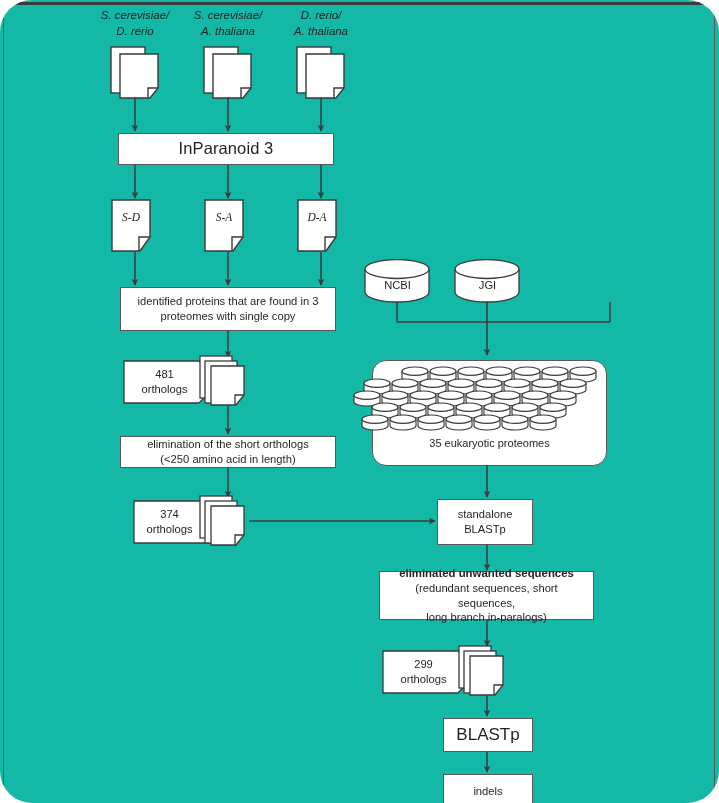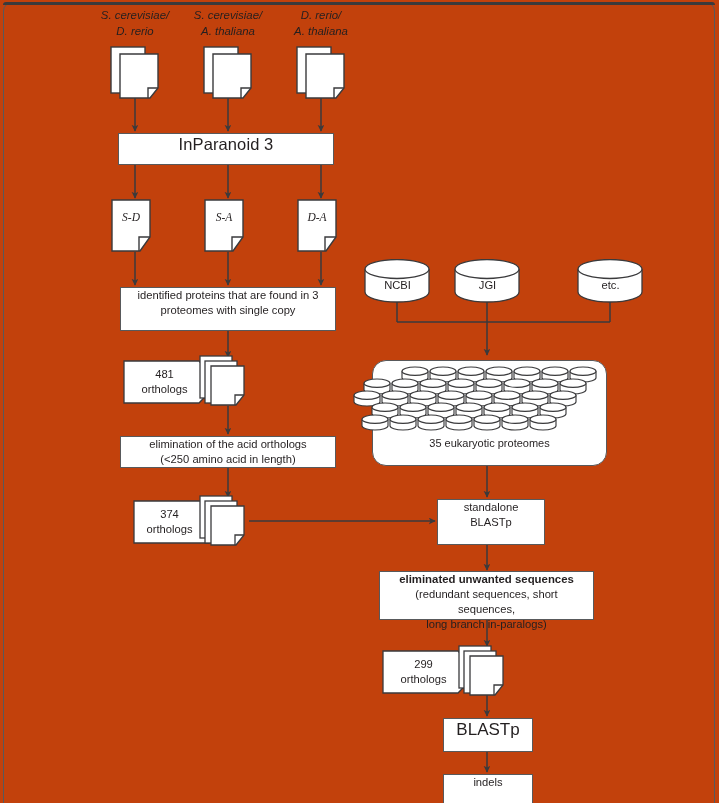--- a/index.html
+++ b/index.html
@@ -5,21 +5,22 @@
   html,body{margin:0;padding:0;background:#ffffff;}
   body{
     font-family:"Liberation Sans", sans-serif;
     color:#231f20;
   }
   #figure{
     position:relative;
     width:719px;
     height:803px;
     overflow:hidden;
-    background:#c2410c;
+    background:#14b8a6;
+    border-radius:32px;
   }
   #figure-frame{
     position:absolute;
     left:3px; top:2px;
     width:712px; height:820px;
     border:1.4px solid #58595b;
     border-radius:9px;
     box-sizing:border-box;
     pointer-events:none;
   }
@@ -37,21 +38,21 @@
     pointer-events:none;
   }
 
   
   .node{ position:absolute; box-sizing:border-box; }
 
   .rectbox{
     border:1.3px solid #58595b;
     background:#fff;
     display:flex;
-    align-items:flex-start;
+    align-items:center;
     justify-content:center;
     text-align:center;
     line-height:1.32;
   }
   .rectbox .lines{ padding:0 6px; }
 
   .inparanoid{ font-size:16.5px; letter-spacing:.1px; }
   .seqfire{ font-size:17px; }
   .smallbox{ font-size:11.2px; }
   .indels{ font-size:11.2px; }
@@ -253,21 +254,21 @@
     <svg width="62" height="55" viewBox="0 0 62 55">
       <rect x="1" y="1" width="32" height="42" fill="#fff" stroke="#3a3a3c" stroke-width="1.3"></rect>
       <rect x="6" y="6" width="32" height="42" fill="#fff" stroke="#3a3a3c" stroke-width="1.3"></rect>
       <path d="M12,11 L45,11 L45,40 L37,50 L12,50 Z" fill="#fff" stroke="#3a3a3c" stroke-width="1.3"></path>
       <path d="M45,40 L36,40 L36,50" fill="none" stroke="#3a3a3c" stroke-width="1.3"></path>
     </svg>
   </div>
 
   <div class="node rectbox smallbox" style="left:120px; top:436px; width:216px; height:32px;">
     <span class="lines">
-      <span>elimination of the acid orthologs</span><br>
+      <span>elimination of the short orthologs</span><br>
       <span>(&lt;250 amino acid in length)</span>
     </span>
   </div>
 
   <div class="banner" style="left:123px; top:500px; width:97px; height:44px;padding-left:10px;">
     <svg width="97" height="44" viewBox="0 0 97 44">
       <path d="M1,1 L76,1 L96,22 L76,43 L1,43 Z" fill="#fff" stroke="#3a3a3c" stroke-width="1.3"></path>
     </svg>
     <div class="btext">
       <span>374</span>
@@ -290,27 +291,20 @@
     </svg>
     <div class="dbtext">NCBI</div>
   </div>
   <div class="db" style="left:454px; top:259px; width:67px; height:44px;">
     <svg width="67" height="44" viewBox="0 0 67 44">
       <path d="M1,10 L1,33 A32,10 0 0 0 65,33 L65,10" fill="#fff" stroke="#3a3a3c" stroke-width="1.3"></path>
       <ellipse cx="33" cy="10" rx="32" ry="9.5" fill="#fff" stroke="#3a3a3c" stroke-width="1.3"></ellipse>
     </svg>
     <div class="dbtext">JGI</div>
   </div>
-  <div class="db" style="left:577px; top:259px; width:67px; height:44px;">
-    <svg width="67" height="44" viewBox="0 0 67 44">
-      <path d="M1,10 L1,33 A32,10 0 0 0 65,33 L65,10" fill="#fff" stroke="#3a3a3c" stroke-width="1.3"></path>
-      <ellipse cx="33" cy="10" rx="32" ry="9.5" fill="#fff" stroke="#3a3a3c" stroke-width="1.3"></ellipse>
-    </svg>
-    <div class="dbtext">etc.</div>
-  </div>
 
   <div class="panel" style="left:372px; top:360px; width:235px; height:106px;">
     <div class="cylfield" id="cylfield">
       <svg id="cylsvg" width="233" height="70" viewBox="0 0 233 70">
           <g>
             <path d="M29,10.2 L29,16.8 A13,4.2 0 0 0 55,16.8 L55,10.2" fill="#fff" stroke="#3a3a3c" stroke-width="1.15"></path>
             <ellipse cx="42" cy="10.2" rx="13" ry="4.2" fill="#fff" stroke="#3a3a3c" stroke-width="1.15"></ellipse>
           </g>
           <g>
             <path d="M57,10.2 L57,16.8 A13,4.2 0 0 0 83,16.8 L83,10.2" fill="#fff" stroke="#3a3a3c" stroke-width="1.15"></path>
@@ -454,21 +448,21 @@
           </g>
           <g>
             <path d="M157,58.2 L157,64.8 A13,4.2 0 0 0 183,64.8 L183,58.2" fill="#fff" stroke="#3a3a3c" stroke-width="1.15"></path>
             <ellipse cx="170" cy="58.2" rx="13" ry="4.2" fill="#fff" stroke="#3a3a3c" stroke-width="1.15"></ellipse>
           </g>
         </svg>
     </div>
     <div class="panel-label" style="top:76px;">35 eukaryotic proteomes</div>
   </div>
 
-  <div class="node rectbox smallbox" style="left:437px; top:499px; width:108px; height:46px;">
+  <div class="node rectbox smallbox" style="left:437px; top:499px; width:96px; height:46px;">
     <span class="lines">
       <span>standalone</span><br>
       <span>BLASTp</span>
     </span>
   </div>
 
   <div class="node rectbox smallbox" style="left:379px; top:571px; width:215px; height:49px;">
     <span class="lines">
       <span class="boldline">eliminated unwanted sequences</span><br>
       <span>(redundant sequences, short sequences,</span><br>

